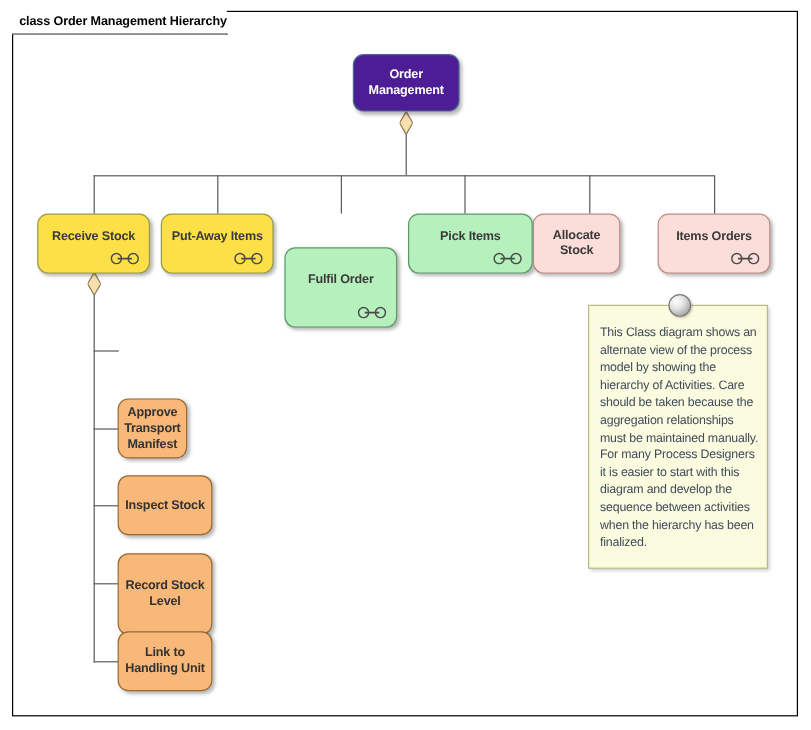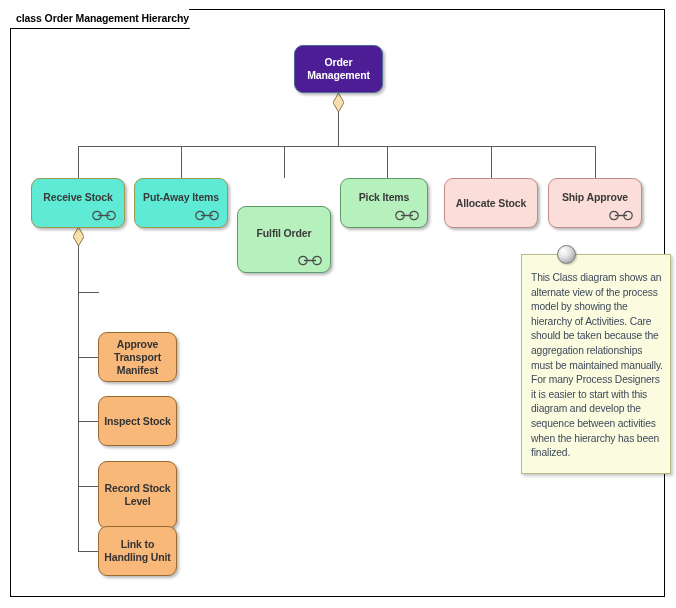--- a/index.html
+++ b/index.html
@@ -102,21 +102,21 @@
     user-select: none;
   }
   .node-label { display: block; width: 100%; }
 
   .node.root {
     background: #4c1d95;
     border-color: #4a6b91;
     color: #ffffff;
   }
   .node.yellow {
-    background: #5eead4;
+    background: #fde047;
     border-color: #9a9a4a;
     color: #3a3a3a;
   }
   .node.green {
     background: #b6f0bd;
     border-color: #5d9a68;
     color: #3a3a3a;
   }
   .node.pink {
     background: #fbded9;
@@ -148,21 +148,20 @@
   .note {
     position: absolute;
     left: 490px;
     top: 254px;
     width: 150px;
     height: 220px;
     box-sizing: border-box;
     background: #fbfbe0;
     border: 1px solid #b9b98a;
     box-shadow: 2px 2px 3px rgba(0,0,0,0.22);
-    margin-left: 31px;
   }
   .note-text {
     position: absolute;
     left: 9px;
     top: 16px;
     width: 132px;
     font-size: 10.3px;
     line-height: 14.6px;
     color: #3f4a5a;
     letter-spacing: -0.15px;
@@ -250,48 +249,48 @@
     <span class="node-label">Fulfil Order</span>
     <span class="proc-icon">
       <svg width="26" height="11" viewBox="0 0 26 11">
         <line x1="7" y1="5.5" x2="19" y2="5.5" stroke="#4a4a4a" stroke-width="1.4"></line>
         <circle cx="6" cy="5.5" r="4.2" fill="none" stroke="#4a4a4a" stroke-width="1.2"></circle>
         <circle cx="20" cy="5.5" r="4.2" fill="none" stroke="#4a4a4a" stroke-width="1.2"></circle>
       </svg>
     </span>
   </div>
 
-  <div class="node green has-icon" style="left:340px; top:178px; width:88px; height:50px;align-items:center;">
+  <div class="node green has-icon" style="left:340px; top:178px; width:104px; height:50px;align-items:center;">
     <span class="node-label">Pick Items</span>
     <span class="proc-icon">
       <svg width="26" height="11" viewBox="0 0 26 11">
         <line x1="7" y1="5.5" x2="19" y2="5.5" stroke="#4a4a4a" stroke-width="1.4"></line>
         <circle cx="6" cy="5.5" r="4.2" fill="none" stroke="#4a4a4a" stroke-width="1.2"></circle>
         <circle cx="20" cy="5.5" r="4.2" fill="none" stroke="#4a4a4a" stroke-width="1.2"></circle>
       </svg>
     </span>
   </div>
 
-  <div class="node pink" style="left:444px; top:178px; width:94px; height:50px;">
+  <div class="node pink" style="left:444px; top:178px; width:73px; height:50px;">
     <span class="node-label">Allocate Stock</span>
   </div>
 
   <div class="node pink has-icon" style="left:548px; top:178px; width:94px; height:50px;">
-    <span class="node-label">Ship Approve</span>
-    <span class="proc-icon">
-      <svg width="26" height="11" viewBox="0 0 26 11">
-        <line x1="7" y1="5.5" x2="19" y2="5.5" stroke="#4a4a4a" stroke-width="1.4"></line>
-        <circle cx="6" cy="5.5" r="4.2" fill="none" stroke="#4a4a4a" stroke-width="1.2"></circle>
-        <circle cx="20" cy="5.5" r="4.2" fill="none" stroke="#4a4a4a" stroke-width="1.2"></circle>
-      </svg>
-    </span>
-  </div>
-
-
-  <div class="node orange" style="left:98px; top:332px; width:79px; height:50px;">
+    <span class="node-label">Items Orders</span>
+    <span class="proc-icon">
+      <svg width="26" height="11" viewBox="0 0 26 11">
+        <line x1="7" y1="5.5" x2="19" y2="5.5" stroke="#4a4a4a" stroke-width="1.4"></line>
+        <circle cx="6" cy="5.5" r="4.2" fill="none" stroke="#4a4a4a" stroke-width="1.2"></circle>
+        <circle cx="20" cy="5.5" r="4.2" fill="none" stroke="#4a4a4a" stroke-width="1.2"></circle>
+      </svg>
+    </span>
+  </div>
+
+
+  <div class="node orange" style="left:98px; top:332px; width:58px; height:50px;">
     <span class="node-label">Approve Transport Manifest</span>
   </div>
 
   <div class="node orange" style="left:98px; top:396px; width:79px; height:50px;">
     <span class="node-label">Inspect Stock</span>
   </div>
 
   <div class="node orange" style="left:98px; top:461px; width:79px; height:68px;">
     <span class="node-label">Record Stock Level</span>
   </div>

